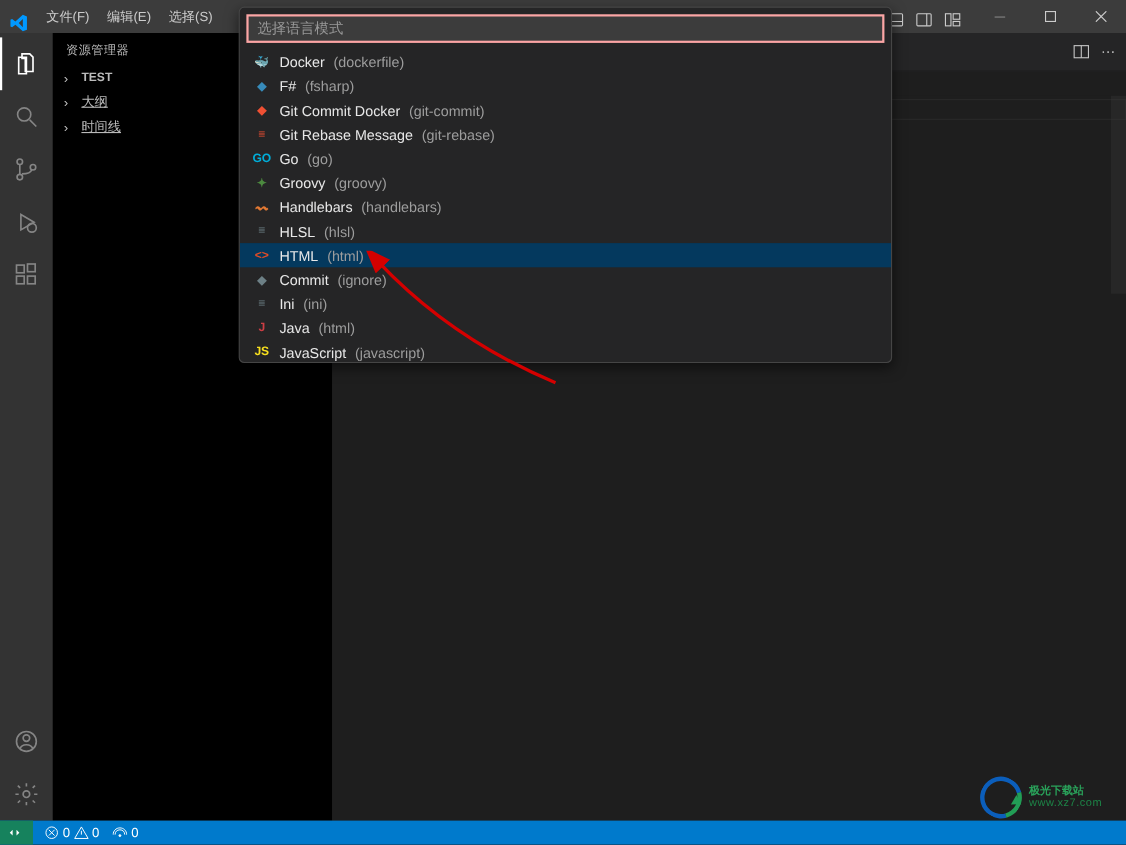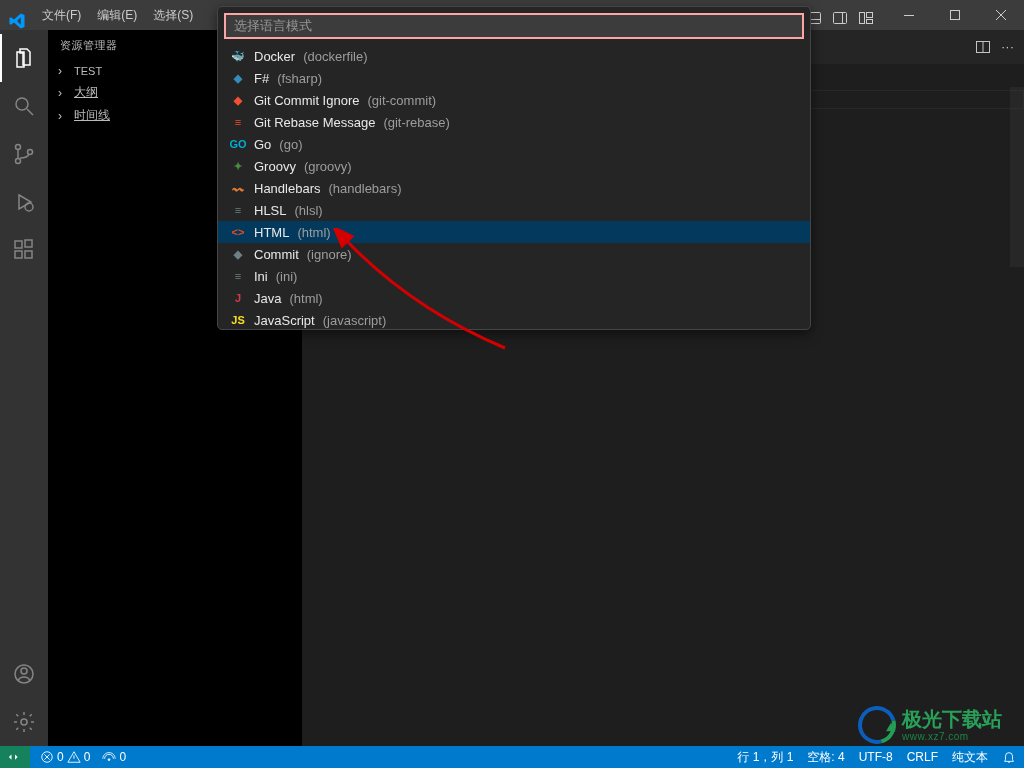--- a/index.html
+++ b/index.html
@@ -22,21 +22,21 @@
 .activity .act { width:48px; height:48px; display:flex; align-items:center; justify-content:center; color:#858585; cursor:pointer; position:relative; }
 .activity .act.active { color:#fff; }
 .activity .act.active::before { content:""; position:absolute; left:0; top:0; width:2px; height:48px; background:#fff; }
 .activity .bottom { margin-top:auto; }
 
 
 .sidebar { width:254px; background:#000000; color:#bbb; font-size:12px; }
 .sidebar .side-title { padding:8px 12px; color:#bbbbbb; font-size:11px; letter-spacing:0.5px; }
 .sidebar .tree-row { padding:3px 10px; display:flex; align-items:center; gap:4px; cursor:pointer; }
 .sidebar .chev { width:12px; display:inline-block; color:#c5c5c5; }
-.sidebar .label { font-weight:400; font-size:11px; }
+.sidebar .label { font-weight:700; font-size:11px; }
 .sidebar .item-label { font-size:12px;text-decoration:underline; }
 
 
 .editor { flex:1; background:#1e1e1e; position:relative; }
 .tab-strip { height:35px; background:#252526; display:flex; align-items:center; border-bottom:1px solid #1e1e1e; }
 .tab-strip .tab { height:35px; background:#1e1e1e; display:flex; align-items:center; padding:0 10px; gap:6px; min-width:120px; border-right:1px solid #252526; }
 .tab-strip .tab .circ { width:8px; height:8px; border-radius:4px; background:#ccc; }
 .tab-strip .tab .tabname { color:#fff; font-size:13px; }
 .tab-strip .right-icons { margin-left:auto; display:flex; gap:10px; padding-right:10px; color:#c5c5c5; }
 .tab-strip .right-icons span { cursor:pointer; }
@@ -67,21 +67,21 @@
 .quickpick .qp-row .paren { color:#9d9d9d; font-size:13px; }
 
 
 .arrow { position:absolute; z-index:60; pointer-events:none; }
 
 
 .watermark { position:absolute; right:22px; bottom:24px; color:#23a559; font-size:14px; display:flex; align-items:center; gap:6px; opacity:.95; z-index:5; }
 .watermark .swirl { width:38px; height:38px; border:4px solid #0b62c4; border-right-color:#23a559; border-radius:50%; transform:rotate(30deg); position:relative; }
 .watermark .swirl::after { content:""; position:absolute; right:-4px; top:6px; width:0; height:0; border-left:8px solid #23a559; border-top:5px solid transparent; border-bottom:5px solid transparent; }
 .watermark .wm-text { line-height:1.15; }
-.watermark .wm-text .l1 { color:#2aa85d; font-weight:600; font-size:20px; }
+.watermark .wm-text .l1 { color:#2aa85d; font-weight:600; font-size:10px; }
 .watermark .wm-text .l2 { color:#1d8a49; font-size:10px; letter-spacing:0.5px; }
 
 svg { display:block; }
 </style>
 </head>
 <body>
 
 <div class="titlebar">
   <svg class="vslogo" viewBox="0 0 24 24">
       <path fill="#0098ff" d="M17 2l5 2v16l-5 2-9-8-4 3-2-1V8l2-1 4 3 9-8zm0 5l-5 5 5 5V7z"></path>
@@ -240,21 +240,21 @@
         <span class="lang">Docker</span>
         <span class="paren">(dockerfile)</span>
       </div>
       <div class="qp-row">
         <span class="ficon" style="color: rgb(55, 139, 186);">◆</span>
         <span class="lang">F#</span>
         <span class="paren">(fsharp)</span>
       </div>
       <div class="qp-row">
         <span class="ficon" style="color: rgb(240, 80, 51);">◆</span>
-        <span class="lang">Git Commit Ignore</span>
+        <span class="lang">Git Commit Docker</span>
         <span class="paren">(git-commit)</span>
       </div>
       <div class="qp-row">
         <span class="ficon" style="color: rgb(240, 80, 51);">≡</span>
         <span class="lang">Git Rebase Message</span>
         <span class="paren">(git-rebase)</span>
       </div>
       <div class="qp-row">
         <span class="ficon" style="color: rgb(0, 173, 216);">GO</span>
         <span class="lang">Go</span>
@@ -341,26 +341,13 @@
         <span>0</span>
     </div>
     <div class="pair">
       <svg width="14" height="14" viewBox="0 0 16 16" fill="none" stroke="#fff">
           <path d="M3 10c0-3 2-5 5-5s5 2 5 5M1 10c0-4 3-7 7-7s7 3 7 7"></path>
           <circle cx="8" cy="11" r="1" fill="#fff"></circle>
         </svg>
         <span>0</span>
     </div>
   </div>
-  <div class="s-right">
-    <span>行 1，列 1</span>
-    <span>空格: 4</span>
-    <span>UTF-8</span>
-    <span>CRLF</span>
-    <span>纯文本</span>
-    <span>
-        <svg width="14" height="14" viewBox="0 0 16 16" fill="none" stroke="#fff">
-          <path d="M4 11V7a4 4 0 018 0v4l1 2H3z"></path>
-          <path d="M7 14h2"></path>
-        </svg>
-      </span>
-  </div>
 </div>
 
 </body></html>

